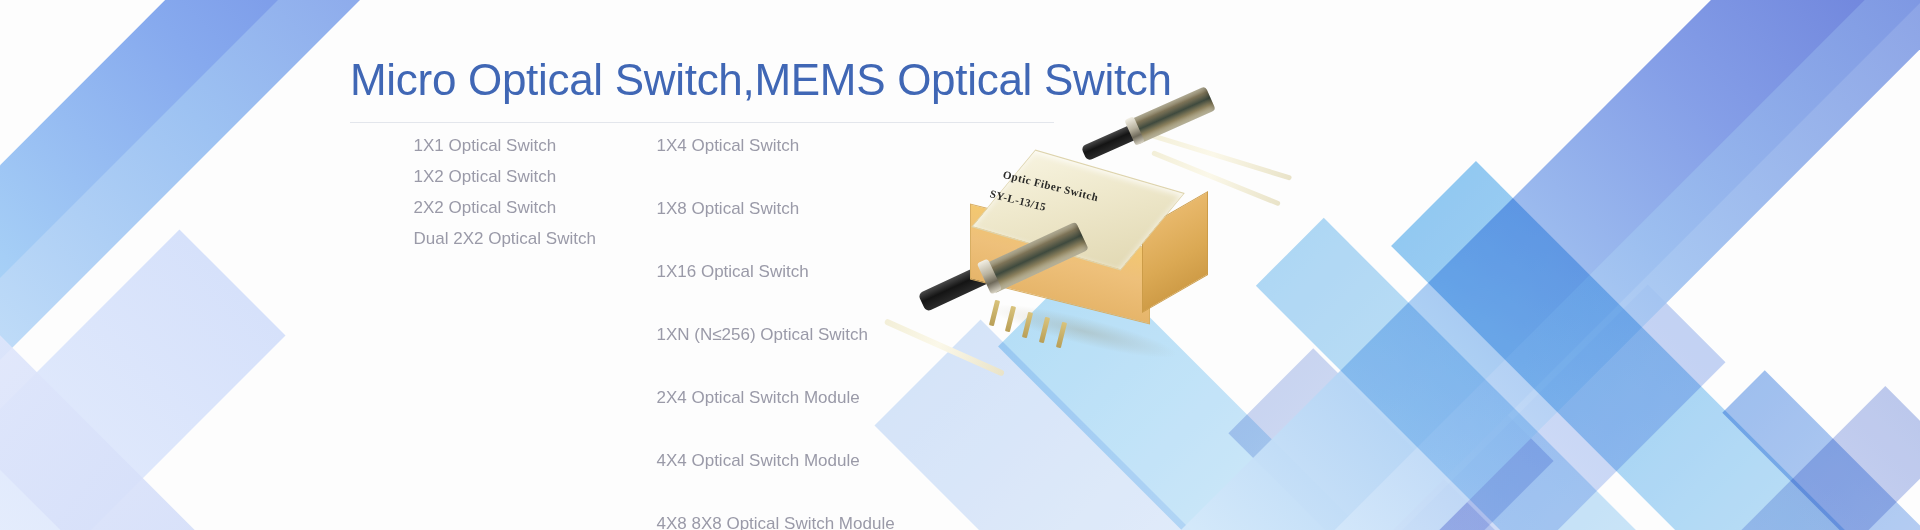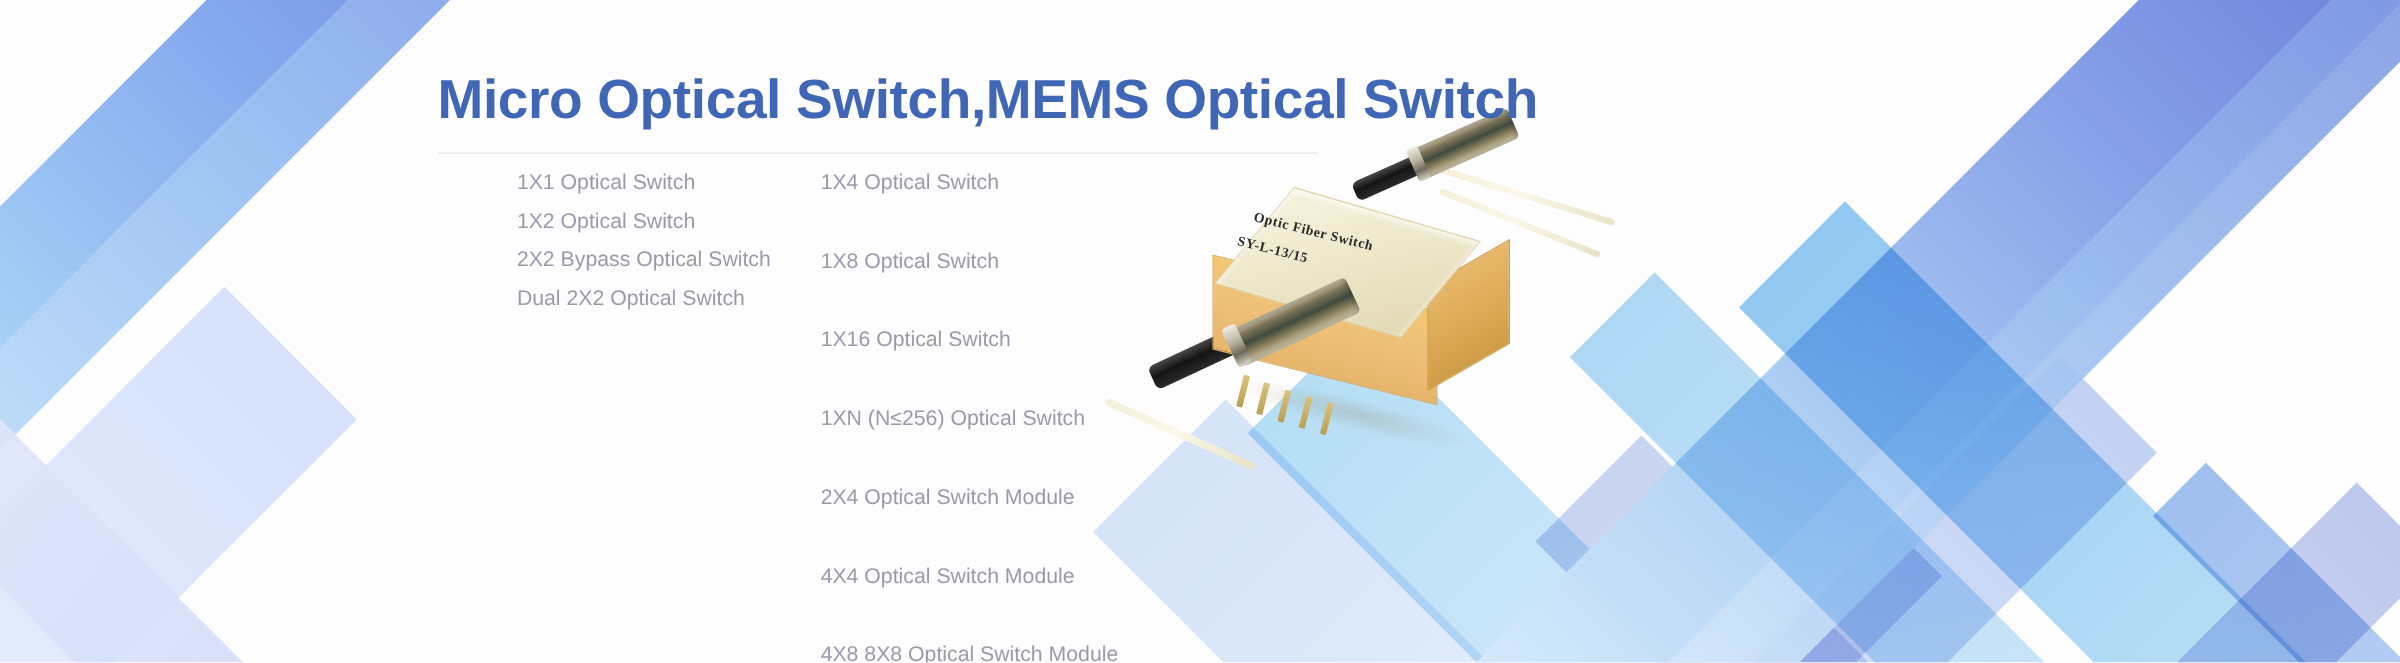--- a/index.html
+++ b/index.html
@@ -184,21 +184,21 @@
   
   .content {
     position: absolute;
     left: 350px;
     top: 56px;
     width: 760px;
     z-index: 5;
   }
   .page-title {
     font-size: 44px;
-    font-weight: 700;
+    font-weight: 400;
     color: #4067b5;
     letter-spacing: -0.3px;
     line-height: 1.1;
     margin: 0;
     white-space: nowrap;
   }
   .title-rule {
     margin-top: 18px;
     width: 704px;
     height: 1px;
@@ -385,21 +385,21 @@
   </div>
 
   <div class="content">
     <h1 class="page-title">Micro Optical Switch,MEMS Optical Switch</h1>
     <div class="title-rule"></div>
 
     <div class="lists">
       <div class="col col-left">
         <div class="list-item">1X1 Optical Switch</div>
         <div class="list-item">1X2 Optical Switch</div>
-        <div class="list-item">2X2 Bypass Optical Switch</div>
+        <div class="list-item">2X2 Optical Switch</div>
         <div class="list-item">Dual 2X2 Optical Switch</div>
       </div>
 
       <div class="col col-right">
         <div class="list-item">1X4 Optical Switch</div>
         <div class="list-item">1X8 Optical Switch</div>
         <div class="list-item">1X16 Optical Switch</div>
         <div class="list-item">1XN (N≤256) Optical Switch</div>
         <div class="list-item">2X4 Optical Switch Module</div>
         <div class="list-item">4X4 Optical Switch Module</div>

